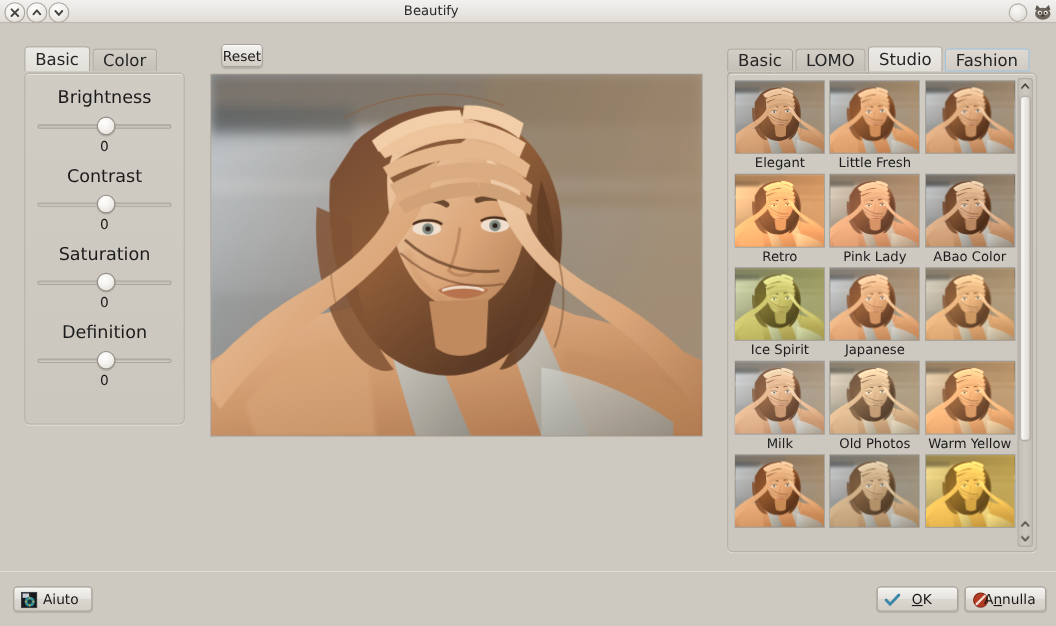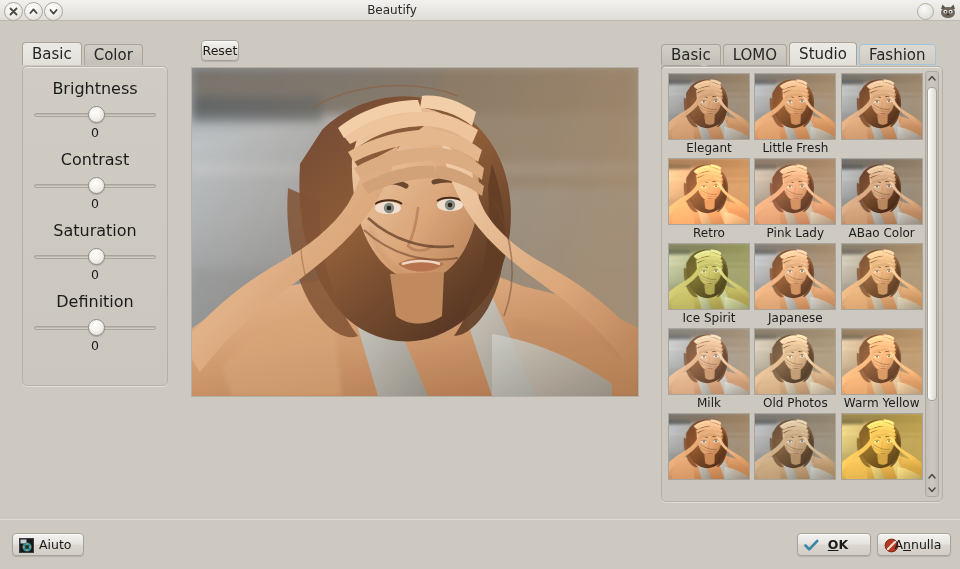--- a/index.html
+++ b/index.html
@@ -246,21 +246,20 @@
     width: 72px; height: 23px;
     line-height: 22px;
     text-align: left;
     padding-left: 26px;
   }
   #ok-button {
     left: 797px; top: 533px;
     width: 74px; height: 23px;
     line-height: 22px;
     padding-left: 8px;
-    font-weight: bold;
   }
   #cancel-button {
     left: 877px; top: 533px;
     width: 74px; height: 23px;
     line-height: 22px;
     padding-left: 8px;
   }
   .btn-ico { position: absolute; left: 6px; top: 4px; }
   .btn-lbl { position: relative; margin-top: 48px; }
   .btn-lbl u { text-decoration: underline; }

